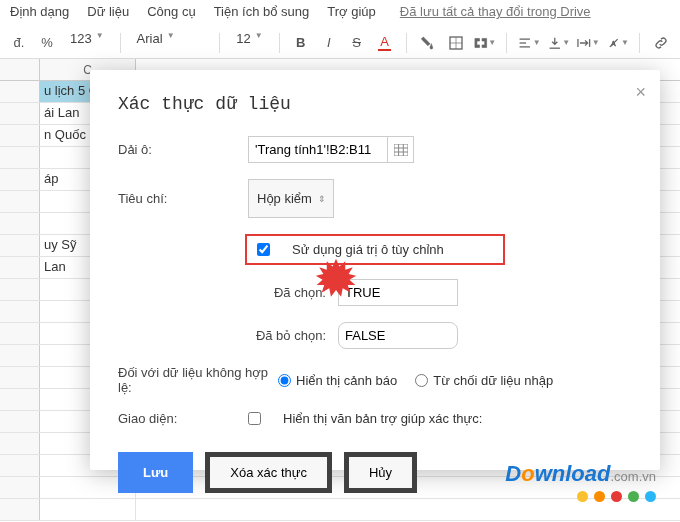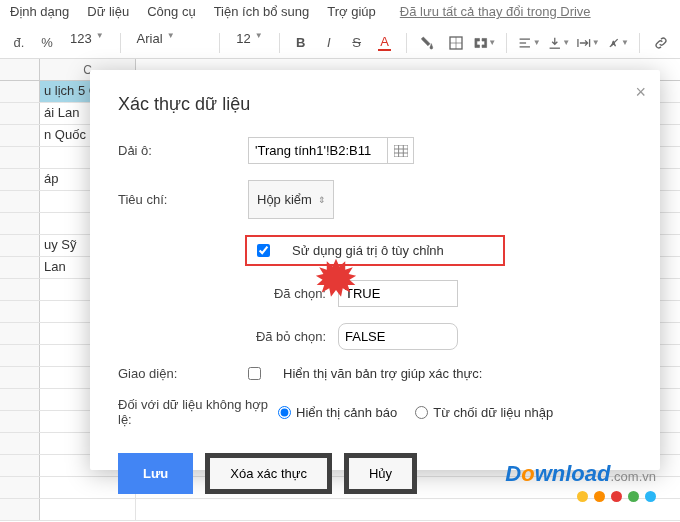--- a/index.html
+++ b/index.html
@@ -27,21 +27,21 @@
 .rows { }
 .row { display: flex; height: 22px; border-bottom: 1px solid #e3e3e3; }
 .rh { width: 40px; border-right: 1px solid #ccc; background: #f8f8f8; }
 .cell { width: 96px; border-right: 1px solid #e3e3e3; padding: 2px 4px; font-size: 13px; overflow: hidden; white-space: nowrap; }
 .cell.hdr { background: #a5d6e7; font-weight: normal; }
 
 
 .overlay { position: absolute; inset: 0; background: rgba(255,255,255,0.0); }
 .modal { position: absolute; left: 90px; top: 70px; width: 570px; height: 400px; background: #fff; box-shadow: 0 4px 24px rgba(0,0,0,0.25); border-radius: 2px; padding: 24px 28px; }
 .modal-close { position: absolute; top: 12px; right: 14px; color: #999; font-size: 18px; cursor: pointer; }
-.modal-title { font-size: 18px; font-weight: 400; color: #333; margin-bottom: 22px; }
+.modal-title { font-size: 18px; font-weight: 400; color: #333; margin-bottom: 22px; font-family: Liberation Mono, monospace; }
 .form-row { display: flex; align-items: center; margin-bottom: 16px; font-size: 13px; }
 .form-label { width: 130px; color: #444; }
 .form-field { flex: 1; display: flex; align-items: center; gap: 10px; }
 .txt-input { border: 1px solid #ccc; padding: 5px 6px; font-size: 13px; width: 140px; }
 .grid-btn { border: 1px solid #ccc; border-left: none; width: 26px; height: 27px; display: flex; align-items: center; justify-content: center; }
 .select-btn { border: 1px solid #ccc; padding: 11px 8px; font-size: 13px; display: flex; align-items: center; gap: 6px; background: #f7f7f7; }
 .checkbox-row { display: flex; align-items: center; gap: 22px; }
 .highlight-box { border: 2px solid #e53935; padding: 6px 10px; margin-left: 127px; width: 260px; }
 .starburst { position: absolute; width: 42px; height: 42px; left: 225px; top: 188px; }
 .radio-row { display: flex; align-items: center; gap: 18px; }
@@ -299,41 +299,41 @@
     <input type="text" class="txt-input" style="width: 120px;" value="TRUE">
   </div>
 
   <div class="form-row">
     <div class="form-label" style="width:130px;"></div>
     <div class="form-label" style="width:90px;text-align:right;padding-right:12px;">Đã bỏ chọn:</div>
     <input type="text" class="txt-input" style="width: 120px; border-radius: 8px;" value="FALSE">
   </div>
 
   <div class="form-row">
-    <div class="form-label">Giao diện:</div>
-    <label class="checkbox-row">
-      <input type="checkbox" style="">
-      <span>Hiển thị văn bản trợ giúp xác thực:</span>
-    </label>
-  </div>
-
-  <div class="form-row">
     <div class="form-label" style="width:160px;">Đối với dữ liệu không hợp lệ:</div>
     <div class="radio-row">
       <label class="radio-opt">
           <input type="radio" name="inv" checked="" style="">
           <span>Hiển thị cảnh báo</span>
         </label>
       <label class="radio-opt">
           <input type="radio" name="inv" style="">
           <span>Từ chối dữ liệu nhập</span>
         </label>
     </div>
   </div>
 
+  <div class="form-row">
+    <div class="form-label">Giao diện:</div>
+    <label class="checkbox-row">
+      <input type="checkbox" style="">
+      <span>Hiển thị văn bản trợ giúp xác thực:</span>
+    </label>
+  </div>
+
   <div class="btn-row">
     <button class="btn primary">Lưu</button>
     <button class="btn">Xóa xác thực</button>
     <button class="btn">Hủy</button>
   </div>
 </div>
 
 <div class="wm">
   <span class="wm-txt">
     <span class="wm-d">D</span><span class="wm-o">o</span><span class="wm-rest">wnload</span><span class="wm-ext">.com.vn</span>

